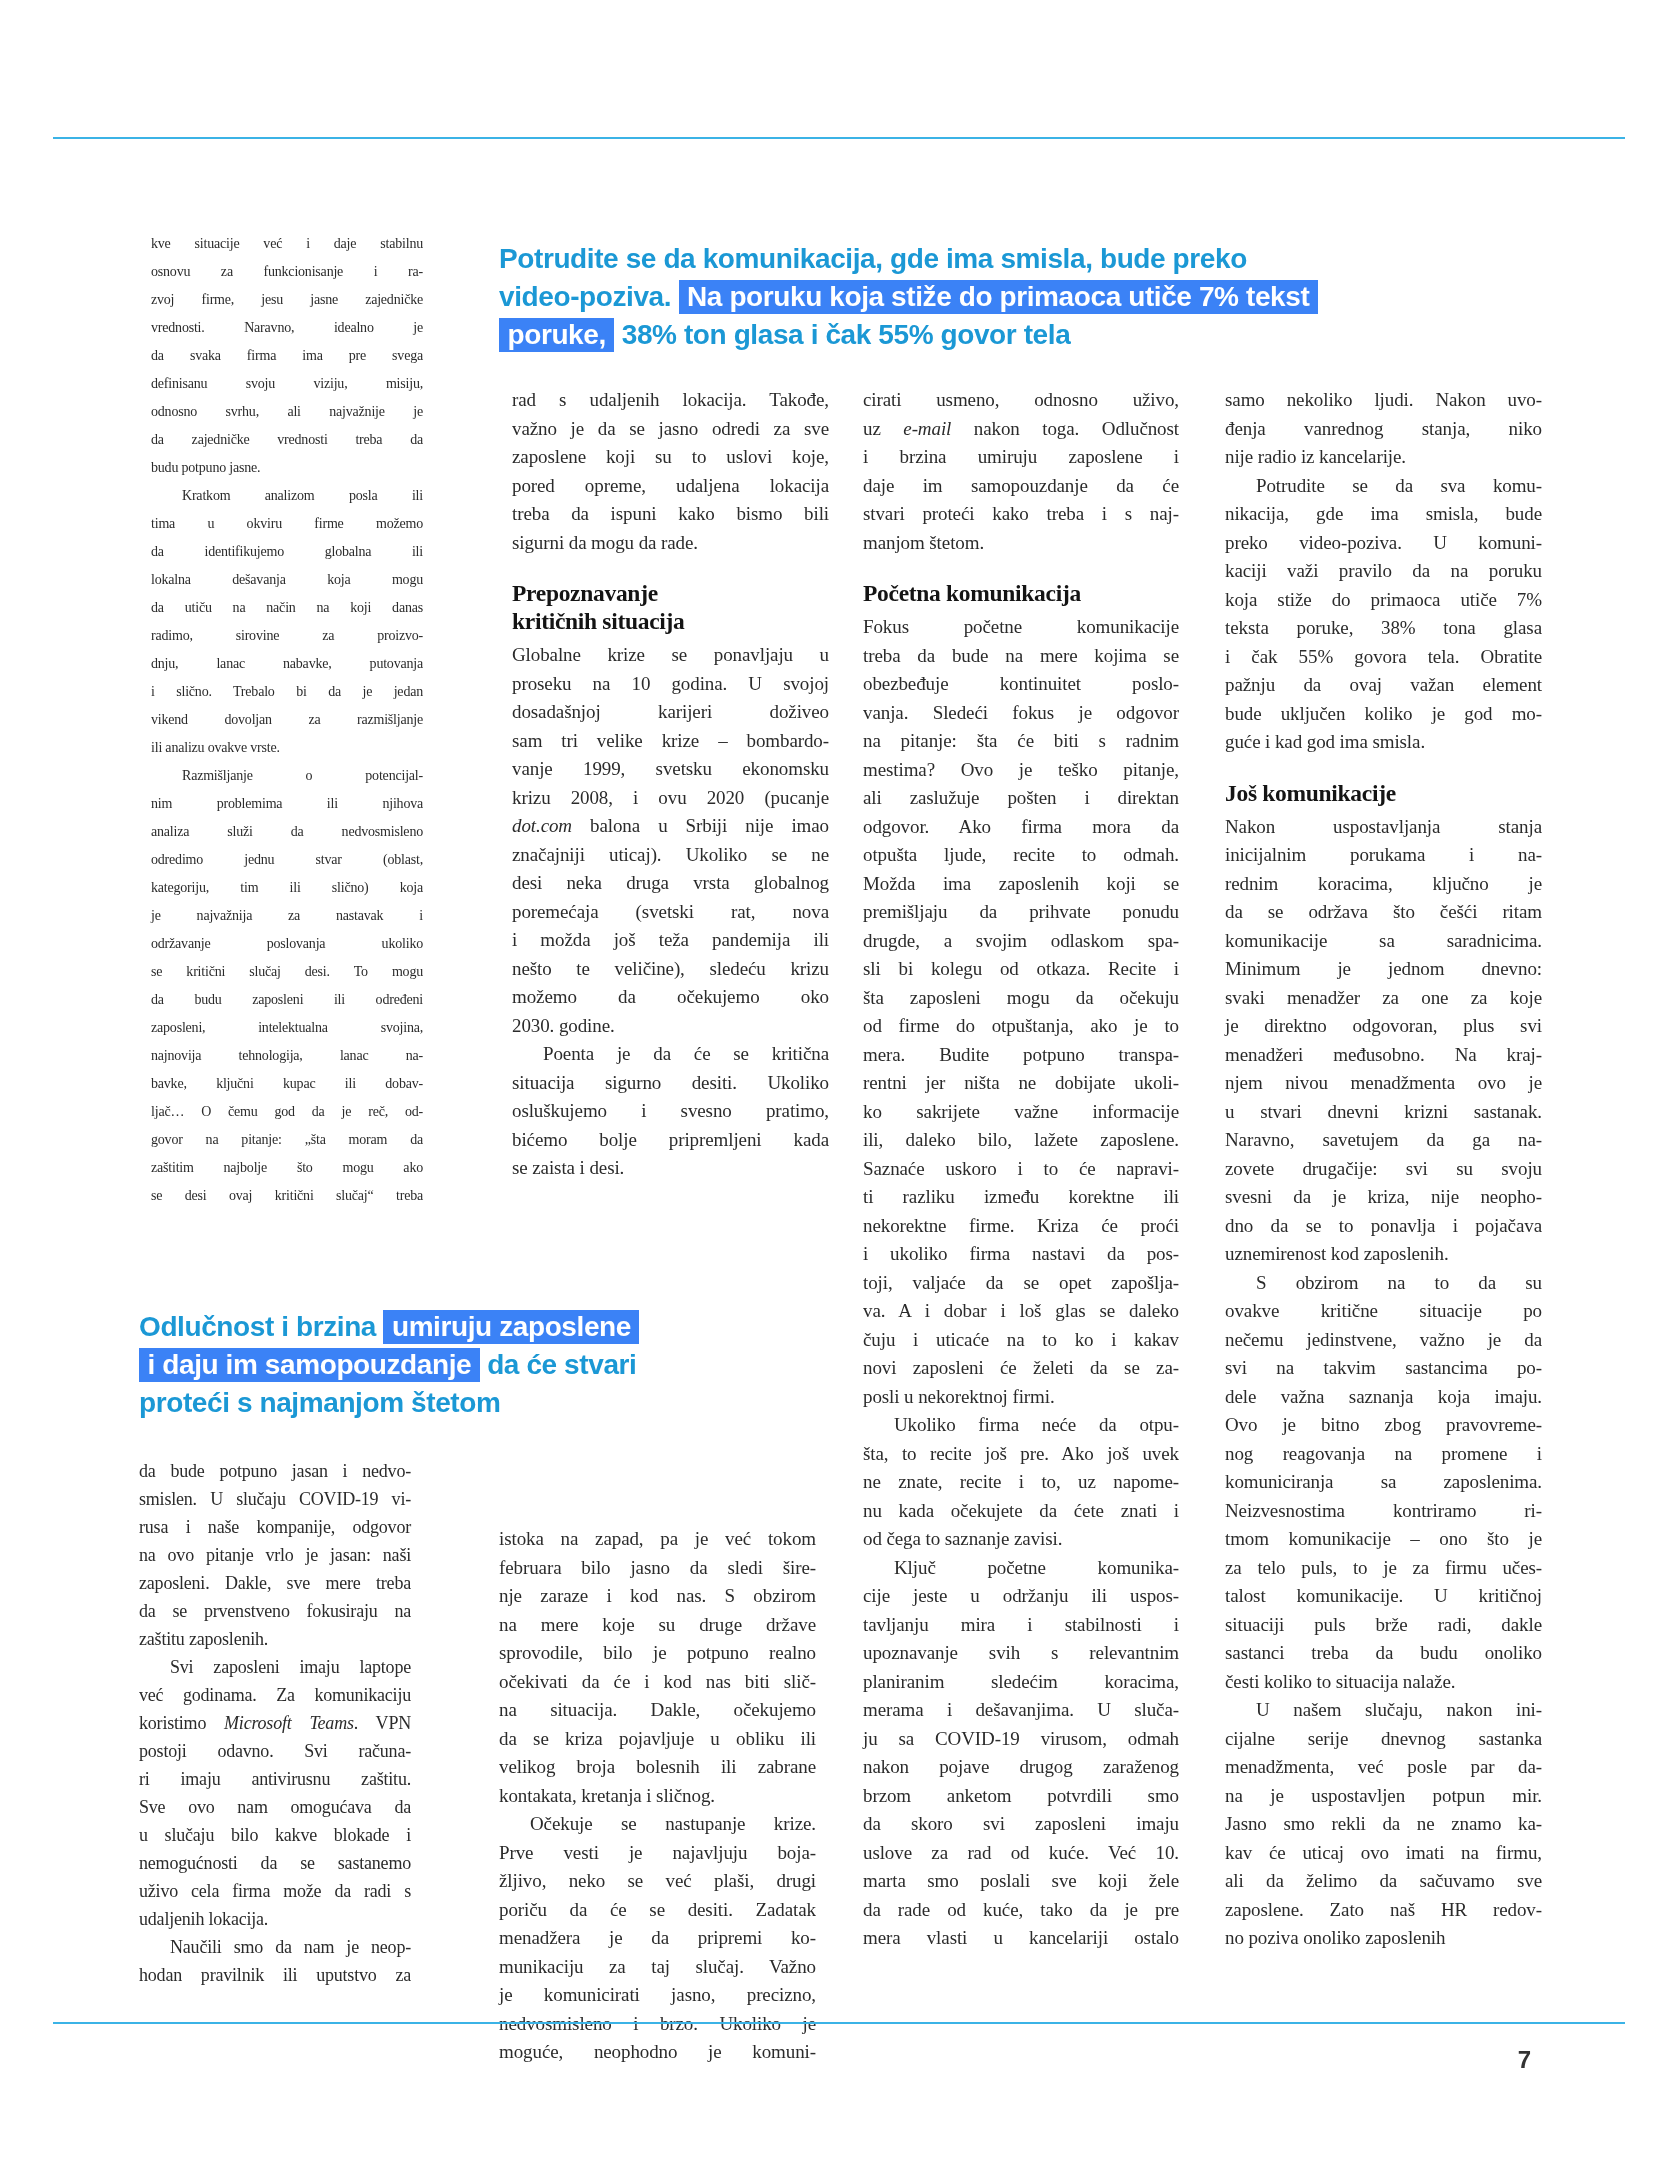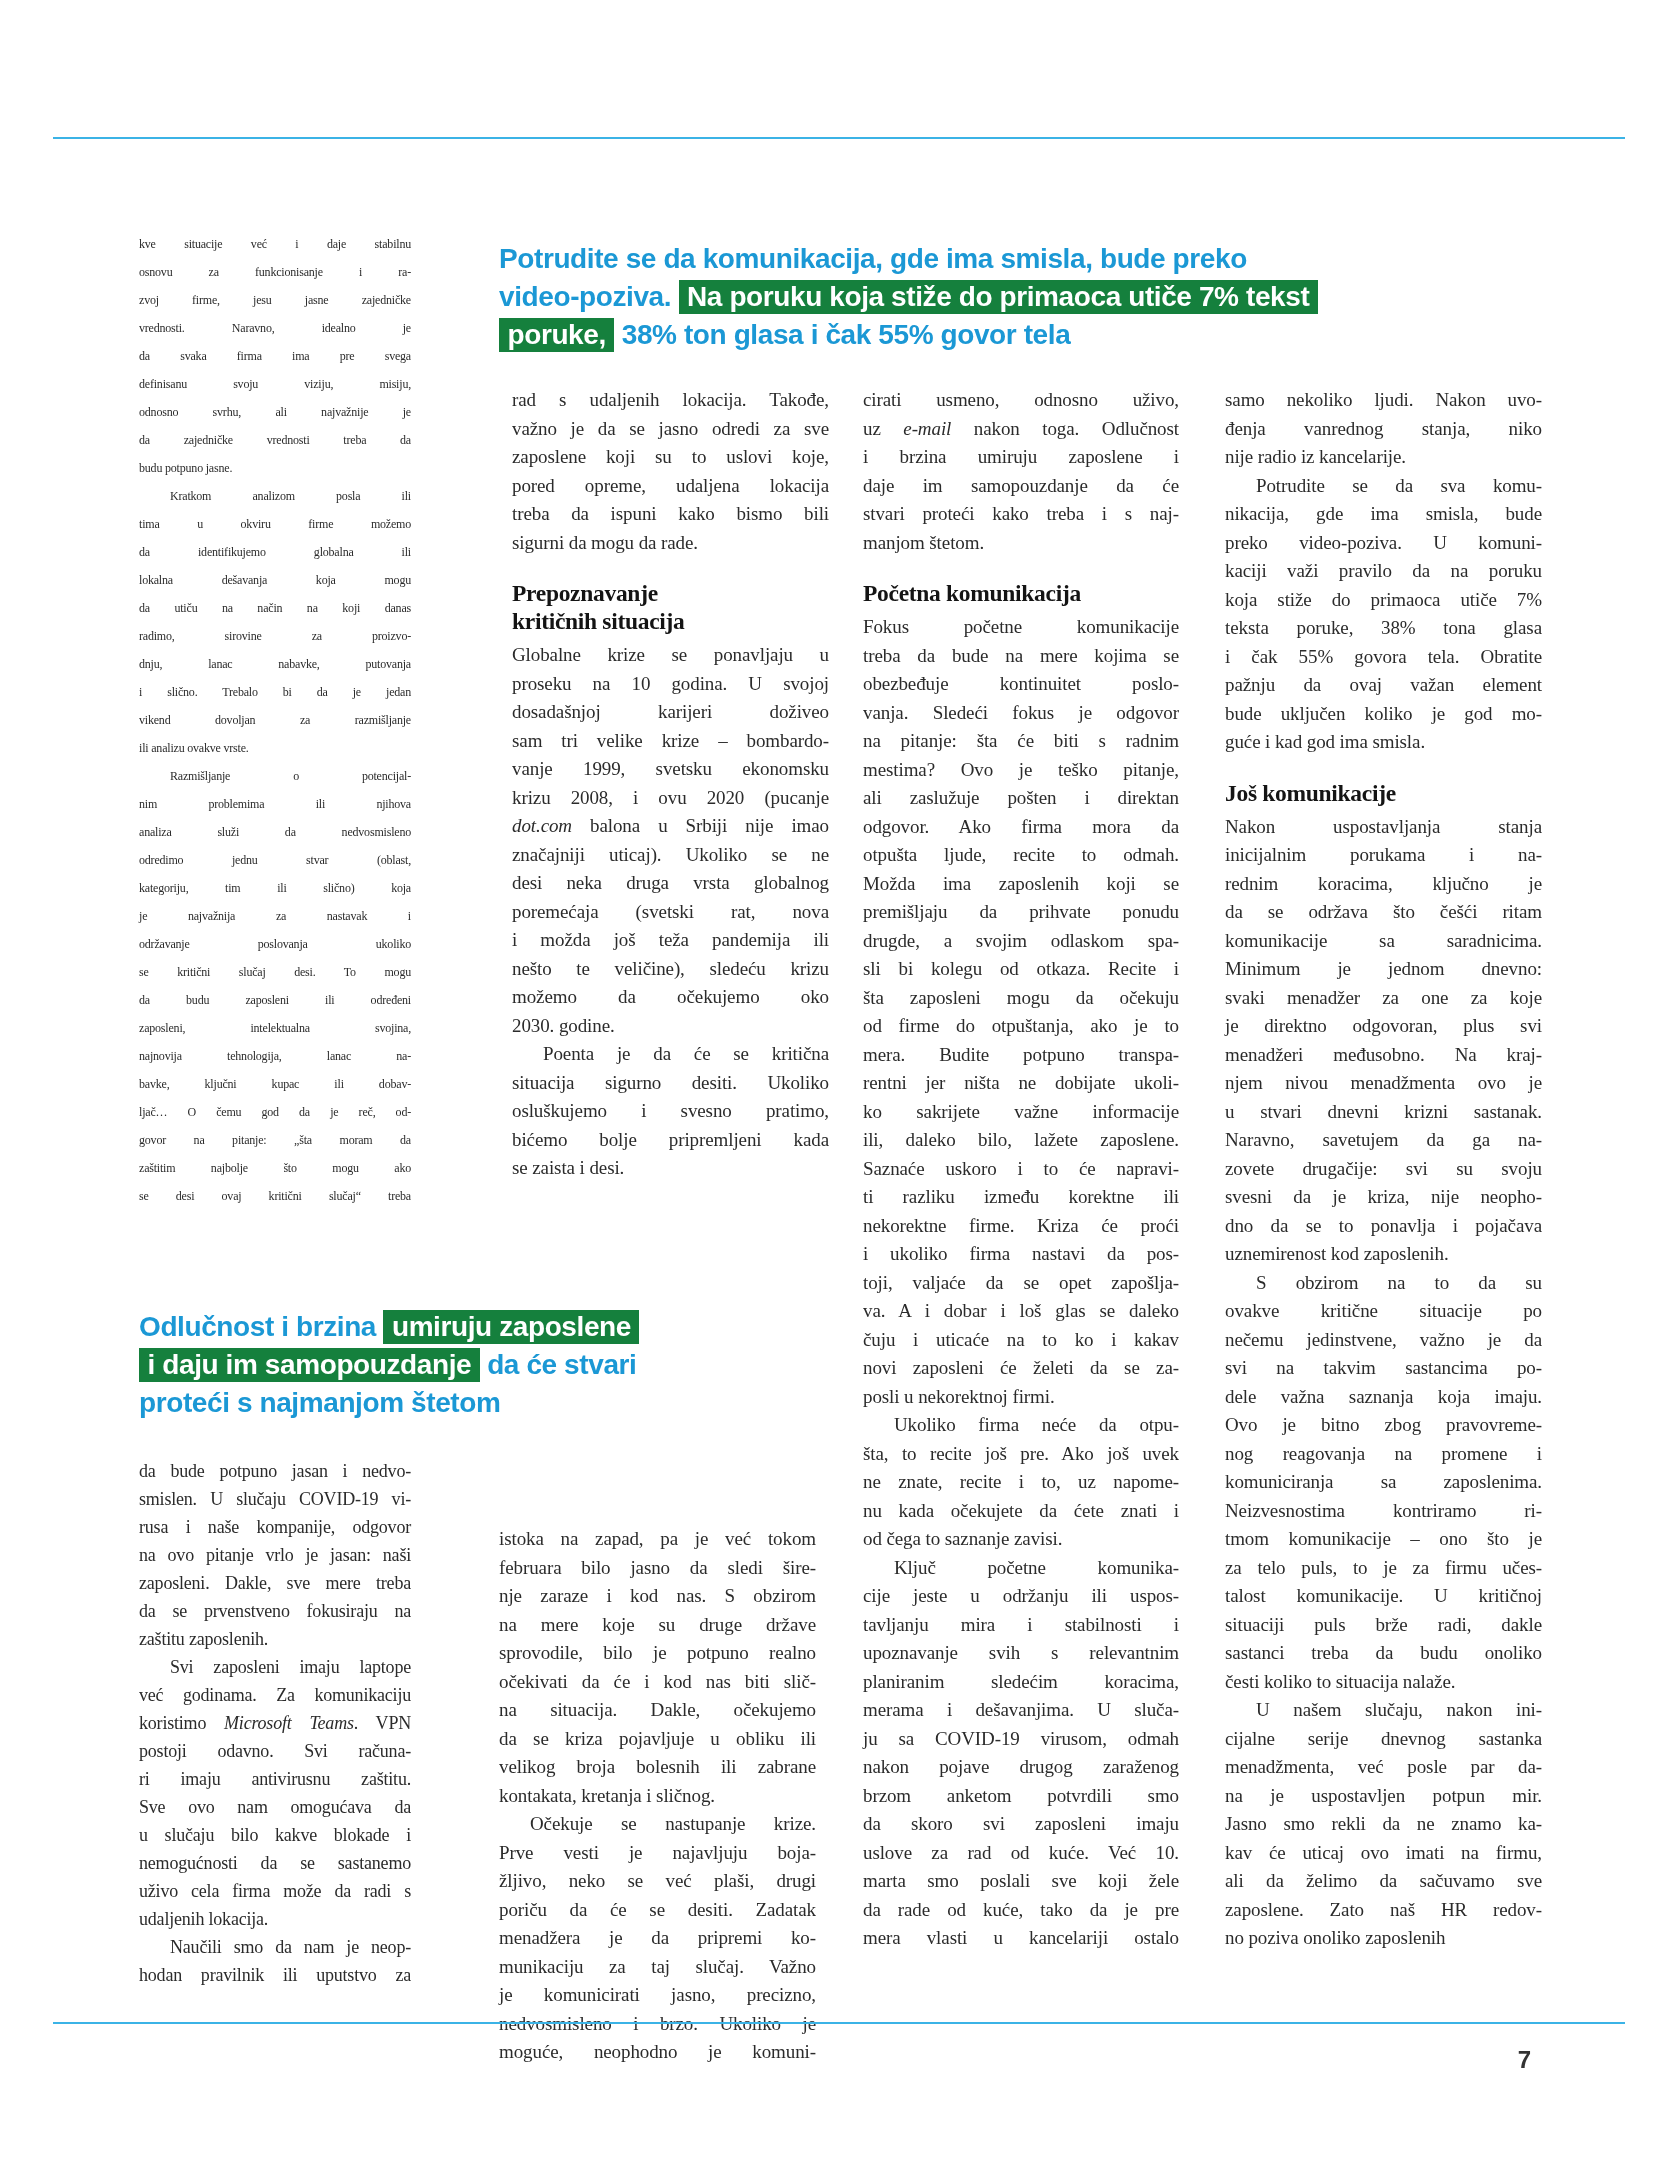--- a/index.html
+++ b/index.html
@@ -11,24 +11,24 @@
   #rule-top{top:137px;}
   #rule-bottom{top:2022px;}
 
   .headline{
     position:absolute;font-family:"Liberation Sans", sans-serif;font-weight:700;
     font-size:28px;line-height:38px;letter-spacing:-0.4px;color:#1b98d5;
   }
   #headline-top{left:499px;top:240px;width:1081px;}
   #headline-mid{left:139px;top:1308px;width:825px;}
   .hline{white-space:nowrap;}
-  .hline .hl{background:#15803d;color:#ffffff;padding:0.7px 8.5px 2.1px;}
+  .hline .hl{background:#3b82f6;color:#ffffff;padding:0.7px 8.5px 2.1px;}
 
   .colblock{position:absolute;font-size:19px;line-height:28.5px;letter-spacing:-0.1px;}
-  #col1-upper{left:139px;top:230px;width:272px;font-size:12px;line-height:28px;letter-spacing:-0.2px;}
+  #col1-upper{left:151px;top:230px;width:272px;font-size:14px;line-height:28px;letter-spacing:-0.2px;}
   #col1-lower{left:139px;top:1457px;width:272px;font-size:18px;line-height:28px;letter-spacing:-0.2px;}
   #col2-upper{left:512px;top:386px;width:317px;}
   #col2-lower{left:499px;top:1525px;width:317px;}
   #col3{left:863px;top:386px;width:316px;}
   #col4{left:1212px;top:386px;width:317px;margin-left:13px;}
 
   .para .ln{text-align:justify;text-align-last:justify;}
   .para .ln:last-child{text-align-last:left;}
   .para.cont .ln:last-child{text-align-last:justify;}
   .para.indent .ln:first-child{text-indent:31px;}

